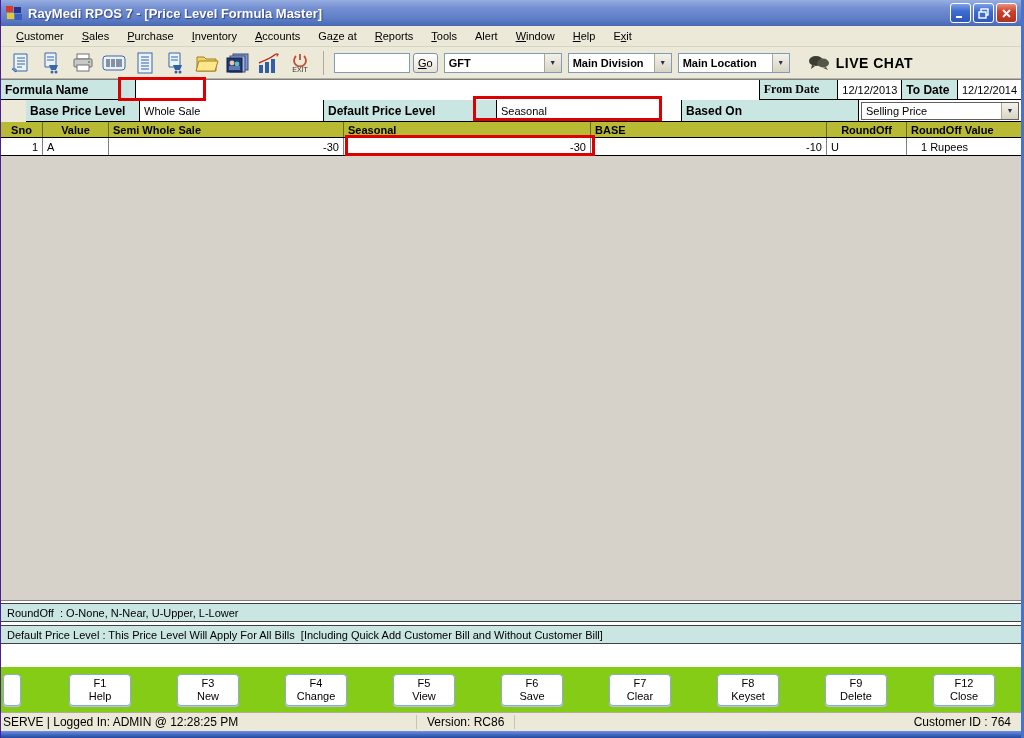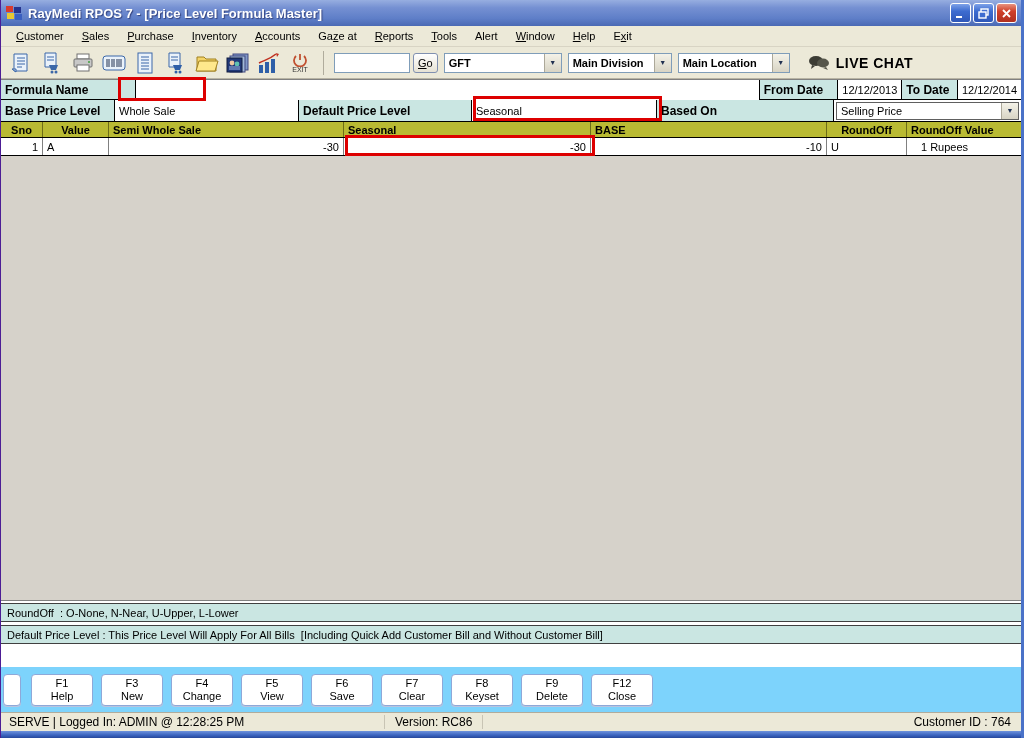--- a/index.html
+++ b/index.html
@@ -43,21 +43,21 @@
   .combo .arrow { width:17px; height:18px; background:linear-gradient(#F4F2E8,#D8D4C4);
     border-left:1px solid #ACA899; display:flex; align-items:center; justify-content:center;
     font-size:7px; color:#203050; }
   .livechat { display:flex; align-items:center; margin-left:18px; font-weight:bold; font-size:14px;
     letter-spacing:0.5px; }
   .livechat svg { margin-right:6px; }
 
   
   .frow { display:flex; border-bottom:1px solid #000; background:#fff; }
   .frow1 { height:21px; flex:0 0 21px; border-top:1px solid #808080; }
-  .frow2 { height:22px; flex:0 0 22px; }
+  .frow2 { height:22px; flex:0 0 22px;margin-left:25px; }
   .flabel { background:#CAE6E2; font-weight:bold; font-size:12px; display:flex; align-items:center;
     padding:0 4px; border-right:1px solid #000; white-space:nowrap; }
   .fval { display:flex; align-items:center; padding:0 4px; background:#fff;
     border-right:1px solid #000; white-space:nowrap; }
   .finput { border:none; outline:none; height:100%; width:100%; font-size:11px; padding:0 4px;
     font-family:"Liberation Sans",sans-serif; background:#fff; }
   .fcombo { display:flex; align-items:center; background:#fff; border:1px solid #606060; margin:1px; }
   .fcombo .val { flex:1; padding:0 4px; white-space:nowrap; }
   .fcombo .arrow { width:17px; align-self:stretch; background:linear-gradient(#F4F2E8,#D8D4C4);
     border-left:1px solid #ACA899; display:flex; align-items:center; justify-content:center;
@@ -76,32 +76,32 @@
 
   .workarea { flex:1 1 auto; background:#D6D2CA; }
 
   
   .legend { flex:0 0 66px; background:#fff; padding-top:2px; border-top:1px solid #808080; }
   .legend .lrow { height:19px; background:#CAE6E2; border-top:1px solid #404040;
     border-bottom:1px solid #404040; display:flex; align-items:center; padding:0 6px;
     margin-bottom:3px; white-space:pre; font-size:11px; }
 
   
-  .fkeybar { flex:0 0 46px; background:#7dd3fc; border-top:1px solid #fff; display:flex;
-    align-items:center; padding-left:2px; }
+  .fkeybar { flex:0 0 46px; background:#84cc16; border-top:1px solid #fff; display:flex;
+    align-items:center; padding-left:2px;gap:38px; }
   .fkey { width:62px; height:32px; margin-right:8px; background:#fff;
     border:1px solid #8EA8D8; border-radius:4px; box-shadow:0 1px 0 #B8C4E0;
     display:flex; flex-direction:column; align-items:center; justify-content:center;
     font-size:11px; line-height:13px; }
   .fkey.blank { width:18px; margin-right:10px; }
 
   
   .statusbar { flex:0 0 19px; background:#ECE9D8; border-top:1px solid #B0AC9C;
     display:flex; align-items:center; font-size:12px; }
-  .statusbar .s-left { width:384px; padding-left:8px; border-right:1px solid #C8C4B4; }
+  .statusbar .s-left { width:416px; padding-left:2px; border-right:1px solid #C8C4B4; }
   .statusbar .s-center { padding:0 10px; border-right:1px solid #C8C4B4; }
   .statusbar .s-right { flex:1; text-align:right; padding-right:10px; }
 
   .bottomstrip { flex:0 0 7px; background:linear-gradient(180deg,#6E92DC,#3A63BE 60%,#27479A); }
 
   
   .redbox { position:absolute; border:3px solid #DD0000; pointer-events:none; z-index:50; }
   #redbox-formula  { left:117px; top:77px;  width:88px;  height:24px; }
   #redbox-seasonal { left:472px; top:96px;  width:189px; height:25px; }
   #redbox-cell     { left:344px; top:135px; width:250px; height:21px; }
@@ -258,21 +258,21 @@
         </svg>
       <span>LIVE CHAT</span>
     </div>
   </div>
 
   <div class="frow frow1">
     <div class="flabel" style="width:136px;">Formula Name</div>
     <div class="fval" style="width:628px; padding:11px;">
       <input class="finput" type="text" value="Formula 2" style="">
     </div>
-    <div class="flabel" style="width:79px;">From Date</div>
+    <div class="flabel" style="width:79px;font-family:Liberation Serif, serif;">From Date</div>
     <div class="fval" style="width:64px;">12/12/2013</div>
     <div class="flabel" style="width:56px;">To Date</div>
     <div class="fval" style="flex:1; border-right:none;">12/12/2014</div>
   </div>
 
   <div class="frow frow2">
     <div class="flabel" style="width:114px;">Base Price Level</div>
     <div class="fval" style="width:184px; padding:0;">
       <input class="finput" type="text" value="Whole Sale" style="">
     </div>

